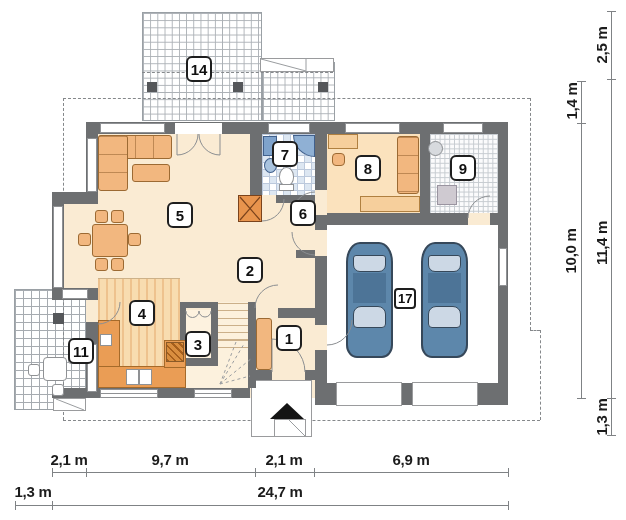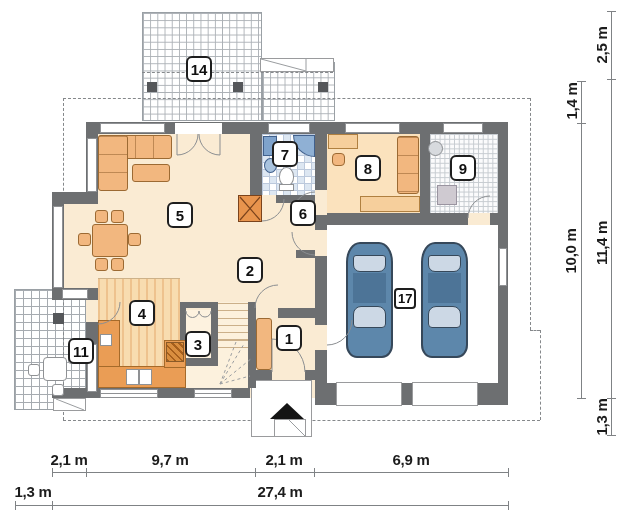--- a/index.html
+++ b/index.html
@@ -254,21 +254,21 @@
   <div class="abs dimtext" style="left:39px;top:451px;">2,1 m</div>
   <div class="abs dimtext" style="left:140px;top:451px;">9,7 m</div>
   <div class="abs dimtext" style="left:254px;top:451px;">2,1 m</div>
   <div class="abs dimtext" style="left:381px;top:451px;">6,9 m</div>
 
   <div class="abs dimlineh" style="left:15px;top:505px;width:493px;"></div>
   <div class="abs tickv" style="left:15px;top:501px;"></div>
   <div class="abs tickv" style="left:52px;top:501px;"></div>
   <div class="abs tickv" style="left:508px;top:501px;"></div>
   <div class="abs dimtext" style="left:3px;top:483px;">1,3 m</div>
-  <div class="abs dimtext" style="left:250px;top:483px;">27,4 m</div>
+  <div class="abs dimtext" style="left:250px;top:483px;">24,7 m</div>
 
   <div class="abs dimlinev" style="left:581px;top:81px;height:317px;"></div>
   <div class="abs tickh" style="left:577px;top:81px;"></div>
   <div class="abs tickh" style="left:577px;top:123px;"></div>
   <div class="abs tickh" style="left:577px;top:398px;"></div>
   <div class="abs dimtextr" style="left:545px;top:93px;">1,4 m</div>
   <div class="abs dimtextr" style="left:544px;top:243px;">10,0 m</div>
 
   <div class="abs dimlinev" style="left:611px;top:11px;height:424px;"></div>
   <div class="abs tickh" style="left:607px;top:11px;"></div>

